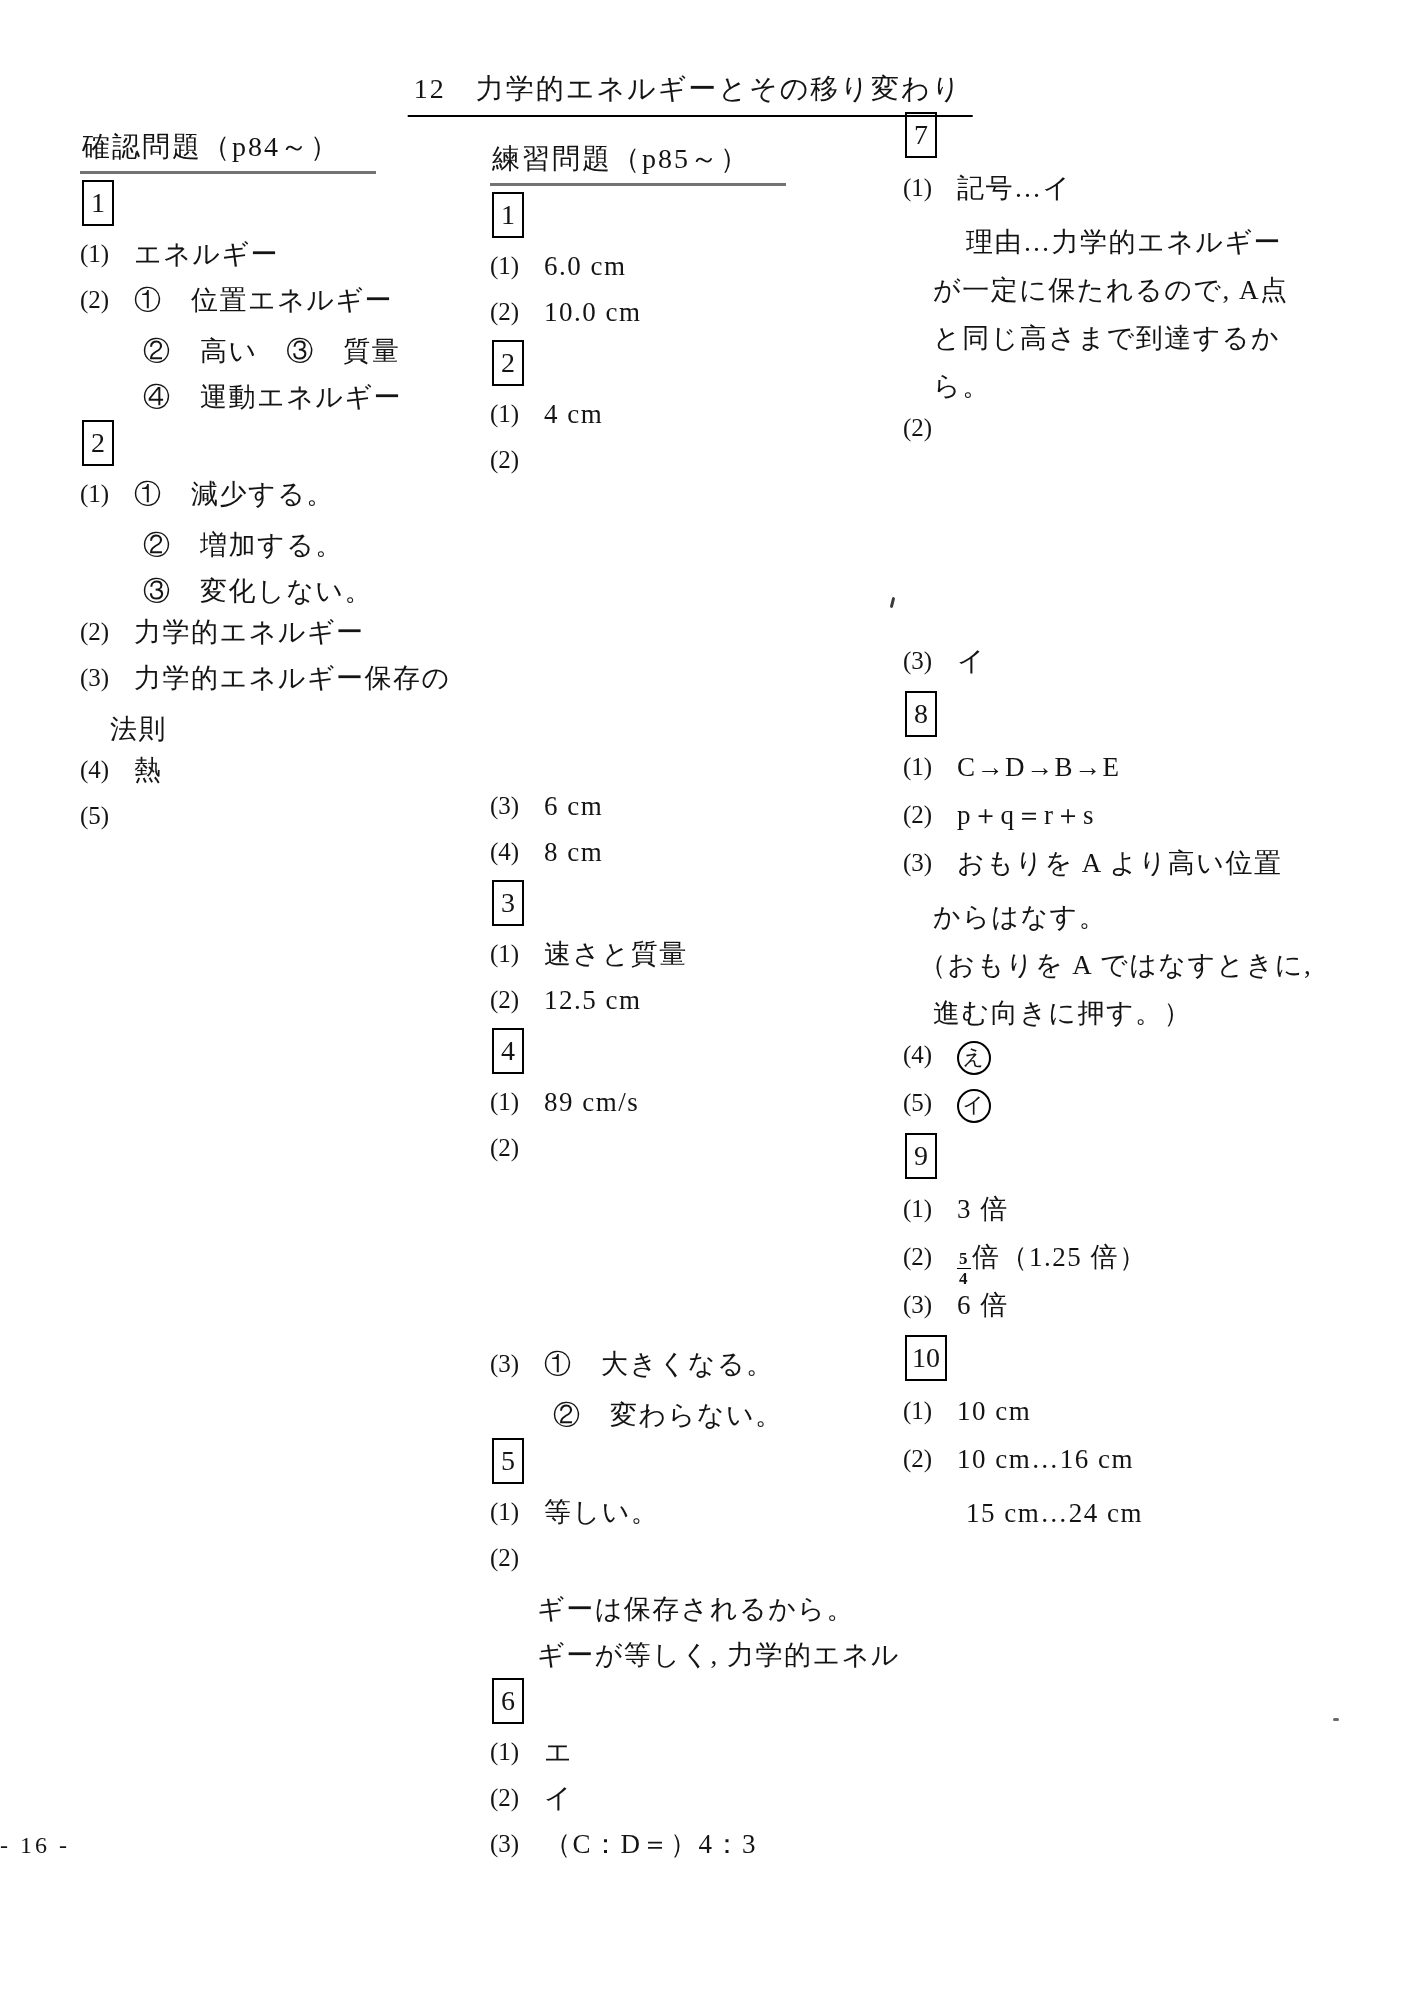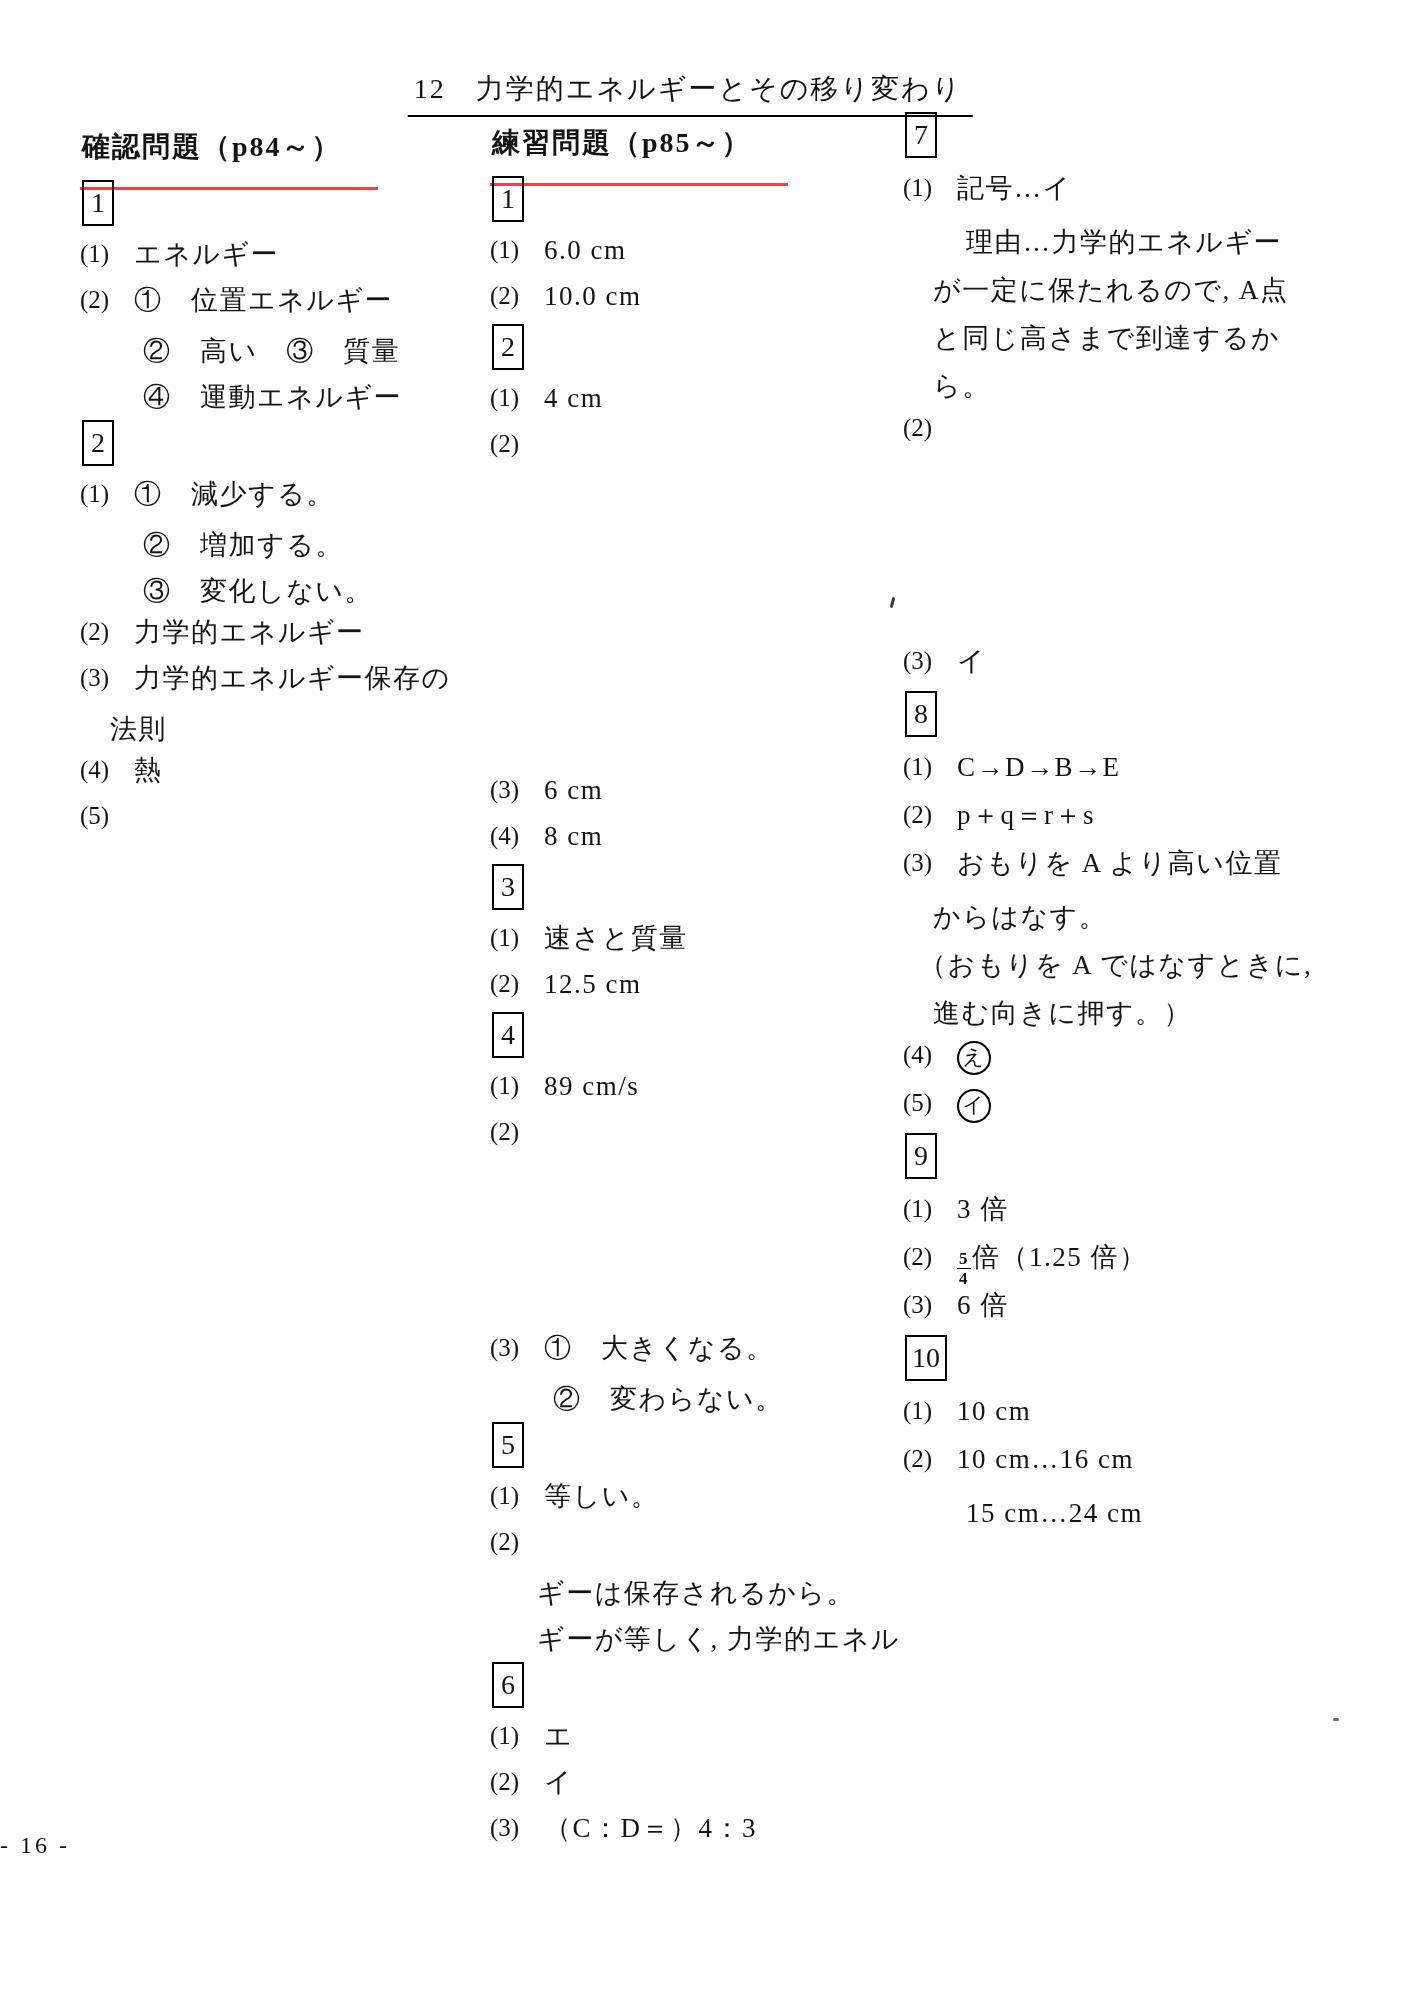--- a/index.html
+++ b/index.html
@@ -11,26 +11,26 @@
     font-family:"Liberation Serif","DejaVu Serif",serif;
     overflow:hidden;
   }
   .title{
     position:absolute;top:70px;left:690px;transform:translateX(-50%);
     font-size:28px;white-space:nowrap;letter-spacing:2px;
     border-bottom:2px solid #000;padding:0 10px 7px 6px;
   }
   .col{position:absolute;--rh:46px;--bh:56px;}
   .col-left{left:80px;top:128px;width:405px;}
-  .col-mid{left:490px;top:124px;width:405px;}
+  .col-mid{left:490px;top:140px;width:405px;}
   .col-right{left:903px;top:112px;width:450px;--rh:48px;--bh:58px;}
   .hdrrow{height:52px;}
   .hdr{
     display:inline-block;font-size:28px;letter-spacing:2px;
-    border-bottom:3px solid #ef4444;padding:0 36px 21px 2px;white-space:nowrap;font-weight:bold;
+    border-bottom:3px solid #737373;padding:0 36px 5px 2px;white-space:nowrap;
   }
   .row{height:var(--rh);display:flex;align-items:flex-start;
        font-size:27px;line-height:36px;white-space:nowrap;}
   .lbl{flex:0 0 54px;width:54px;font-size:25px;letter-spacing:0;}
   .txt{letter-spacing:1.5px;}
   .rowbox{height:var(--bh);display:flex;align-items:flex-start;}
   .box{
     display:inline-flex;align-items:center;justify-content:center;
     min-width:32px;height:46px;border:2px solid #000;box-sizing:border-box;
     font-size:28px;padding:0 5px;margin-left:2px;

